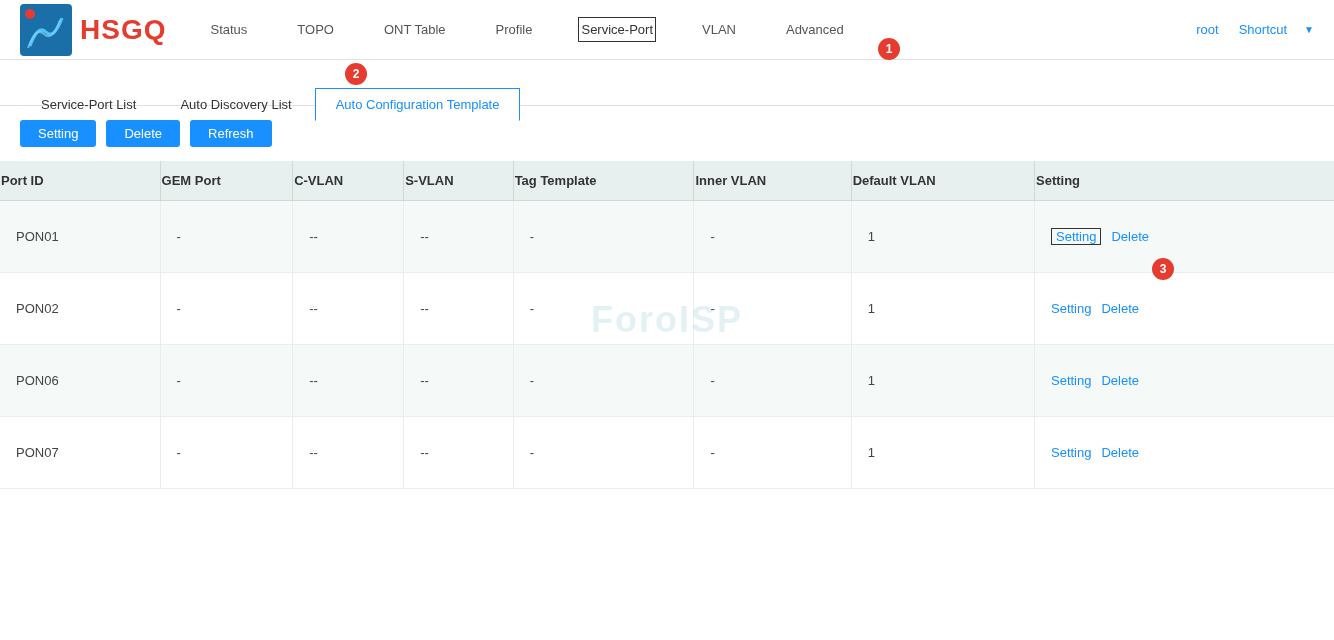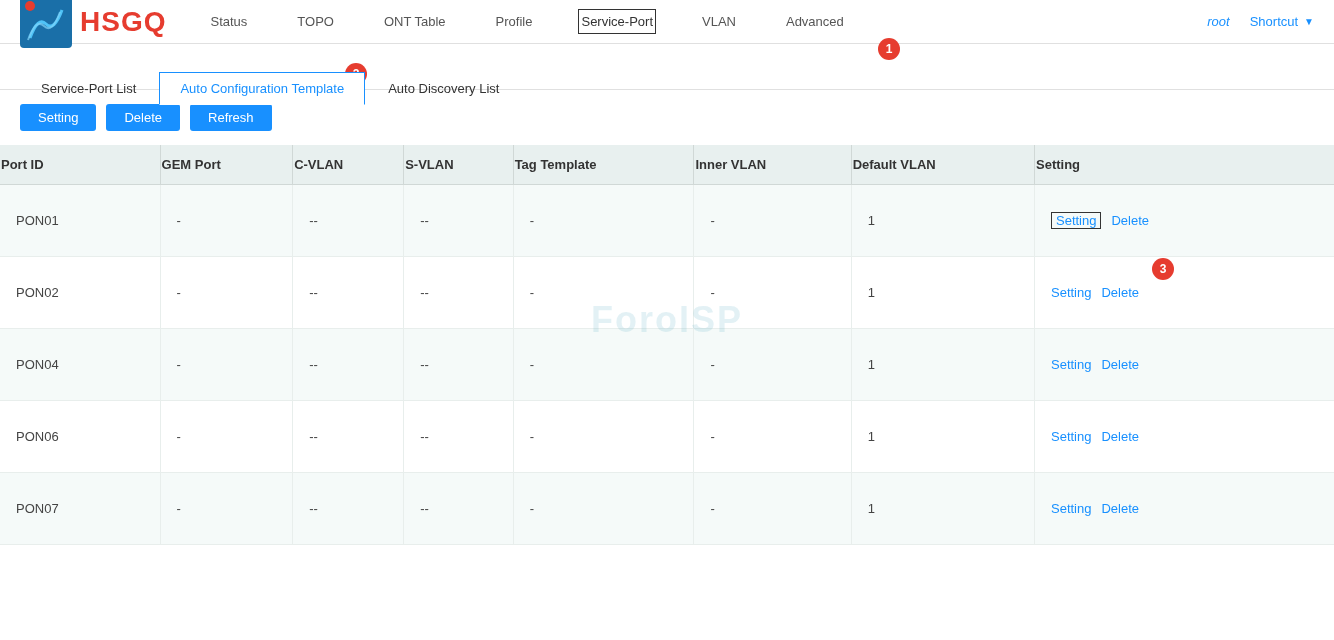--- a/index.html
+++ b/index.html
@@ -3,21 +3,21 @@
   <meta charset="utf-8">
   <style>
     * { box-sizing: border-box; margin: 0; padding: 0; }
     body { font-family: Arial, sans-serif; font-size: 13px; background: #fff; color: #333; }
 
     
     .header {
       display: flex;
       align-items: center;
       padding: 0 20px;
-      height: 44px;
+      height: 60px;
       background: #fff;
       border-bottom: 1px solid #e0e0e0;
     }
     .logo-area {
       display: flex;
       align-items: center;
       margin-right: 40px;
     }
     .logo-icon {
       width: 52px;
@@ -48,25 +48,25 @@
       border: 1px solid #333;
       color: #333;
       padding: 4px 10px;
     }
     .nav-right {
       display: flex;
       align-items: center;
       gap: 20px;
     }
     .nav-right .nav-item { padding: 18px 4px; }
-    .nav-right .root-link { color: #1890ff; font-style: italic; }
+    .nav-right .root-link { color: #1890ff; }
     .shortcut-dropdown {
       display: flex;
       align-items: center;
-      gap: 6px;
+      gap: 17px;
       cursor: pointer;
       color: #1890ff;
     }
     .chevron-icon { font-size: 10px; color: #1890ff; }
 
     
     .badge {
       display: inline-flex;
       align-items: center;
       justify-content: center;
@@ -221,22 +221,22 @@
     </div>
   </div>
 
   <div class="badge badge-1">1</div>
   <div class="badge badge-2">2</div>
   <div class="badge badge-3">3</div>
 </div>
 
 <div class="sub-tabs">
   <div class="sub-tab">Service-Port List</div>
+  <div class="sub-tab">Auto Discovery List</div>
   <div class="sub-tab active">Auto Configuration Template</div>
-  <div class="sub-tab">Auto Discovery List</div>
 </div>
 
 <div class="toolbar">
   <button class="btn btn-blue">Setting</button>
   <button class="btn btn-blue">Delete</button>
   <button class="btn btn-blue">Refresh</button>
 </div>
 
 <div class="table-container">
   <table>
@@ -267,30 +267,20 @@
           <td>PON02</td>
           <td>-</td>
           <td>--</td>
           <td>--</td>
           <td>-</td>
           <td>-</td>
           <td>1</td>
           <td><a class="action-link">Setting</a><a class="action-link">Delete</a></td>
         </tr>
         <tr>
-          <td>PON04</td>
-          <td>-</td>
-          <td>--</td>
-          <td>--</td>
-          <td>-</td>
-          <td>-</td>
-          <td>1</td>
-          <td><a class="action-link">Setting</a><a class="action-link">Delete</a></td>
-        </tr>
-        <tr>
           <td>PON06</td>
           <td>-</td>
           <td>--</td>
           <td>--</td>
           <td>-</td>
           <td>-</td>
           <td>1</td>
           <td><a class="action-link">Setting</a><a class="action-link">Delete</a></td>
         </tr>
         <tr>

